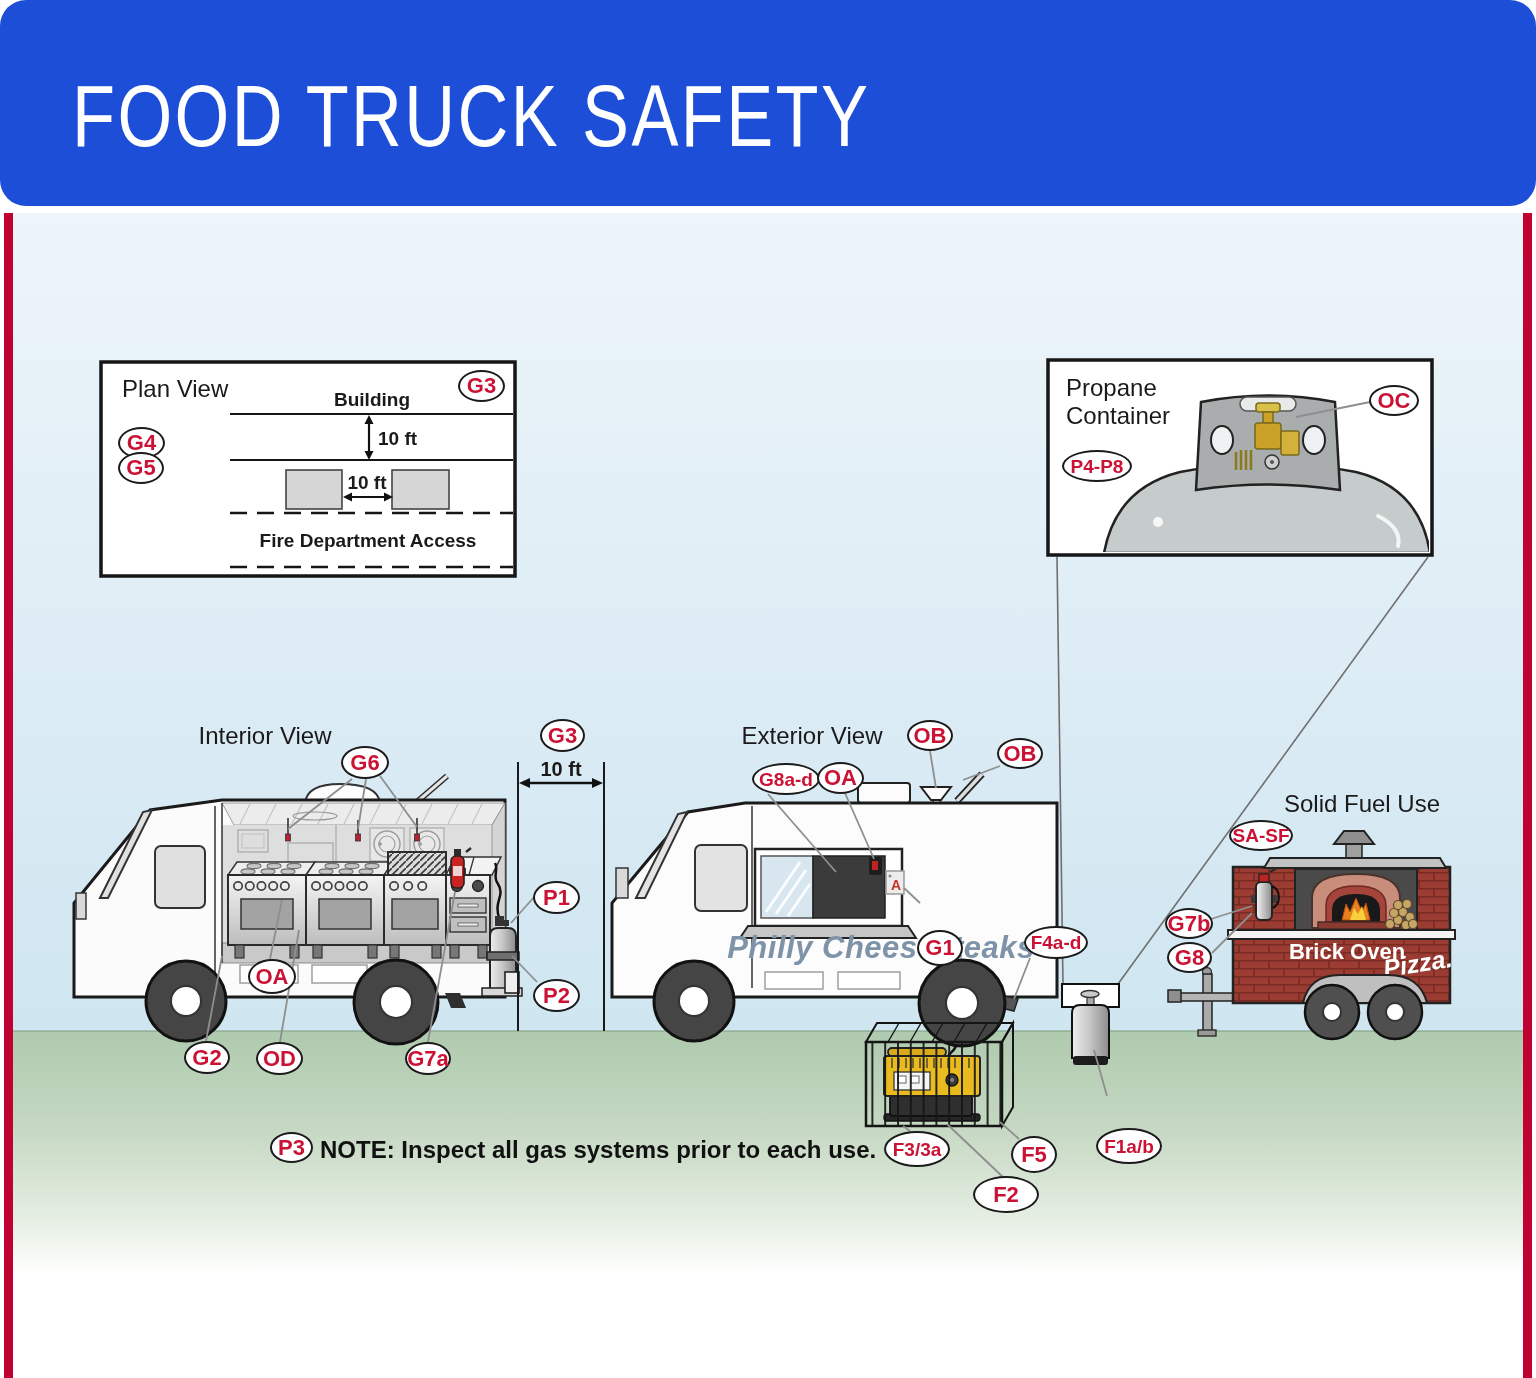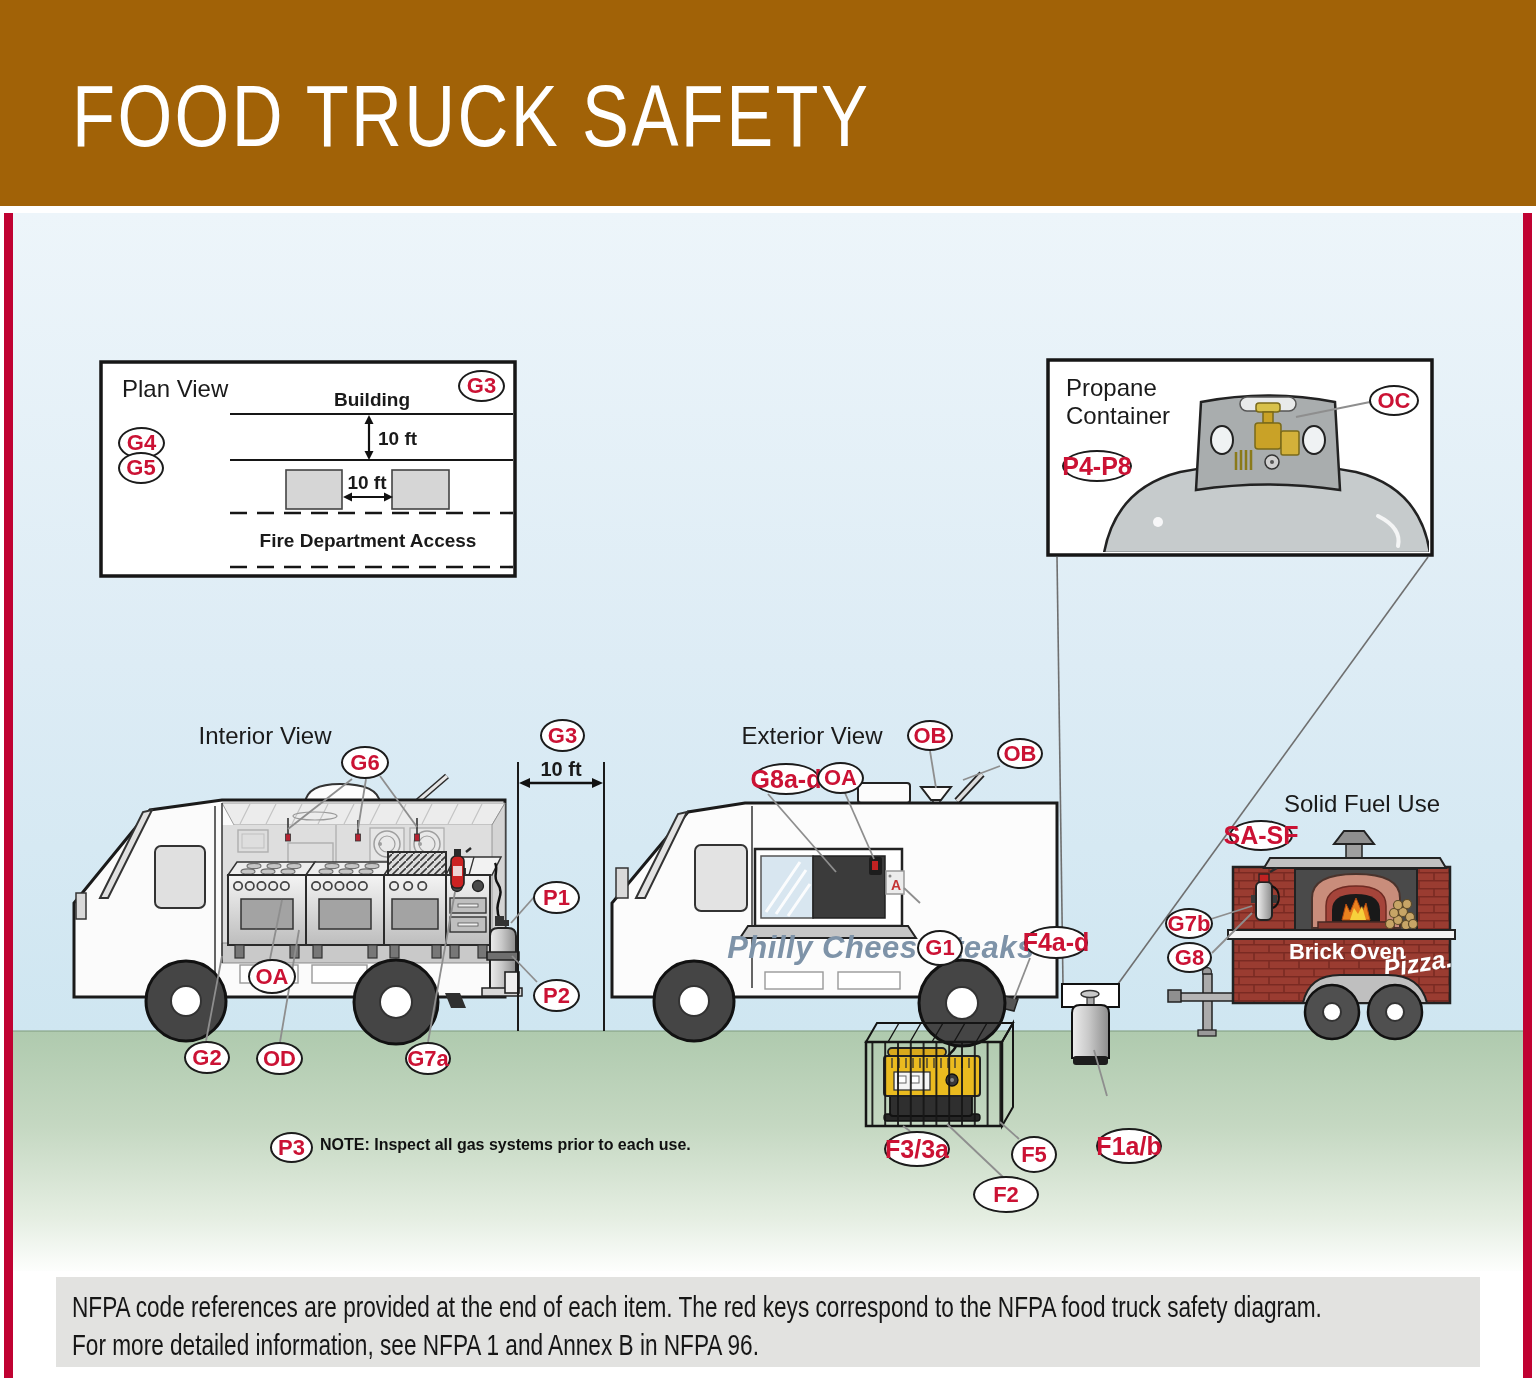--- a/index.html
+++ b/index.html
@@ -1,39 +1,39 @@
 <!DOCTYPE html>
 <html><head>
 <meta charset="utf-8">
 <style>
   html,body{margin:0;padding:0;background:#fff;}
   #stage{position:relative;width:1536px;height:1378px;overflow:hidden;background:#fff;
          font-family:"Liberation Sans",sans-serif;}
   
-  .banner{position:absolute;left:0;top:0;width:1536px;height:206px;background:#a16207;}
+  .banner{position:absolute;left:0;top:0;width:1536px;height:206px;background:#1d4ed8;border-radius:26px;}
   .banner-title{position:absolute;left:72px;top:72px;color:#fff;font-size:88px;font-weight:400;
                 letter-spacing:3px;white-space:nowrap;transform:scaleX(0.8);transform-origin:left top;
                 line-height:1;}
   
   .edge{position:absolute;top:213px;width:9px;height:1165px;background:#C00232;}
   .edge.left{left:4px}.edge.right{left:1523px}
   
   .sky{position:absolute;left:13px;top:213px;width:1510px;height:818px;
        background:linear-gradient(180deg,#EDF5FA 0%,#DDECF5 55%,#CFE6F1 100%);}
   .ground{position:absolute;left:13px;top:1031px;width:1510px;height:240px;
        background:linear-gradient(180deg,#AFCAAE 0%,#C5D8C2 40%,#E5EEE2 78%,#FDFEFD 100%);}
   svg.overlay{position:absolute;left:0;top:0;z-index:2;}
   svg text{font-family:"Liberation Sans",sans-serif;}
   
   .key{position:absolute;z-index:5;background:#fff;border:2.5px solid #1b1b1b;border-radius:50%;
        display:flex;align-items:center;justify-content:center;box-sizing:border-box;
        font-weight:bold;font-size:22px;color:#CB1234;white-space:nowrap;line-height:1;}
-  .key.wide{font-size:25px;}
+  .key.wide{font-size:19px;}
   
-  .note-text{position:absolute;left:320px;top:1136px;z-index:4;font-weight:bold;font-size:16px;color:#111;}
+  .note-text{position:absolute;left:320px;top:1136px;z-index:4;font-weight:bold;font-size:24px;color:#111;}
   .footer-box{position:absolute;left:56px;top:1277px;width:1424px;height:90px;background:#E2E2E0;z-index:3;}
   .footer-text{position:absolute;left:16px;top:11px;font-size:29px;color:#161616;line-height:38px;
                white-space:nowrap;transform:scaleX(0.78);transform-origin:left top;font-weight:400;}
 </style>
 </head>
 <body>
 
 <div id="stage">
 
   <div class="banner">
@@ -455,20 +455,14 @@
   <div class="key wide" style="left:884px;top:1131px;width:66px;height:36px">F3/3a</div>
   <div class="key" style="left:1011px;top:1136px;width:46px;height:37px">F5</div>
   <div class="key" style="left:973px;top:1176px;width:66px;height:37px">F2</div>
   <div class="key wide" style="left:1096px;top:1128px;width:66px;height:36px">F1a/b</div>
   <div class="key wide" style="left:1229px;top:820px;width:64px;height:31px">SA-SF</div>
   <div class="key" style="left:1165px;top:908px;width:48px;height:31px">G7b</div>
   <div class="key" style="left:1167px;top:942px;width:45px;height:31px">G8</div>
   <div class="key" style="left:270px;top:1132px;width:43px;height:31px">P3</div>
 
   <div class="note-text">NOTE: Inspect all gas systems prior to each use.</div>
-  <div class="footer-box">
-    <div class="footer-text">
-      <div>NFPA code references are provided at the end of each item. The red keys correspond to the NFPA food truck safety diagram.</div>
-      <div>For more detailed information, see NFPA 1 and Annex B in NFPA 96.</div>
-    </div>
-  </div>
 
 </div>
 
 </body></html>

